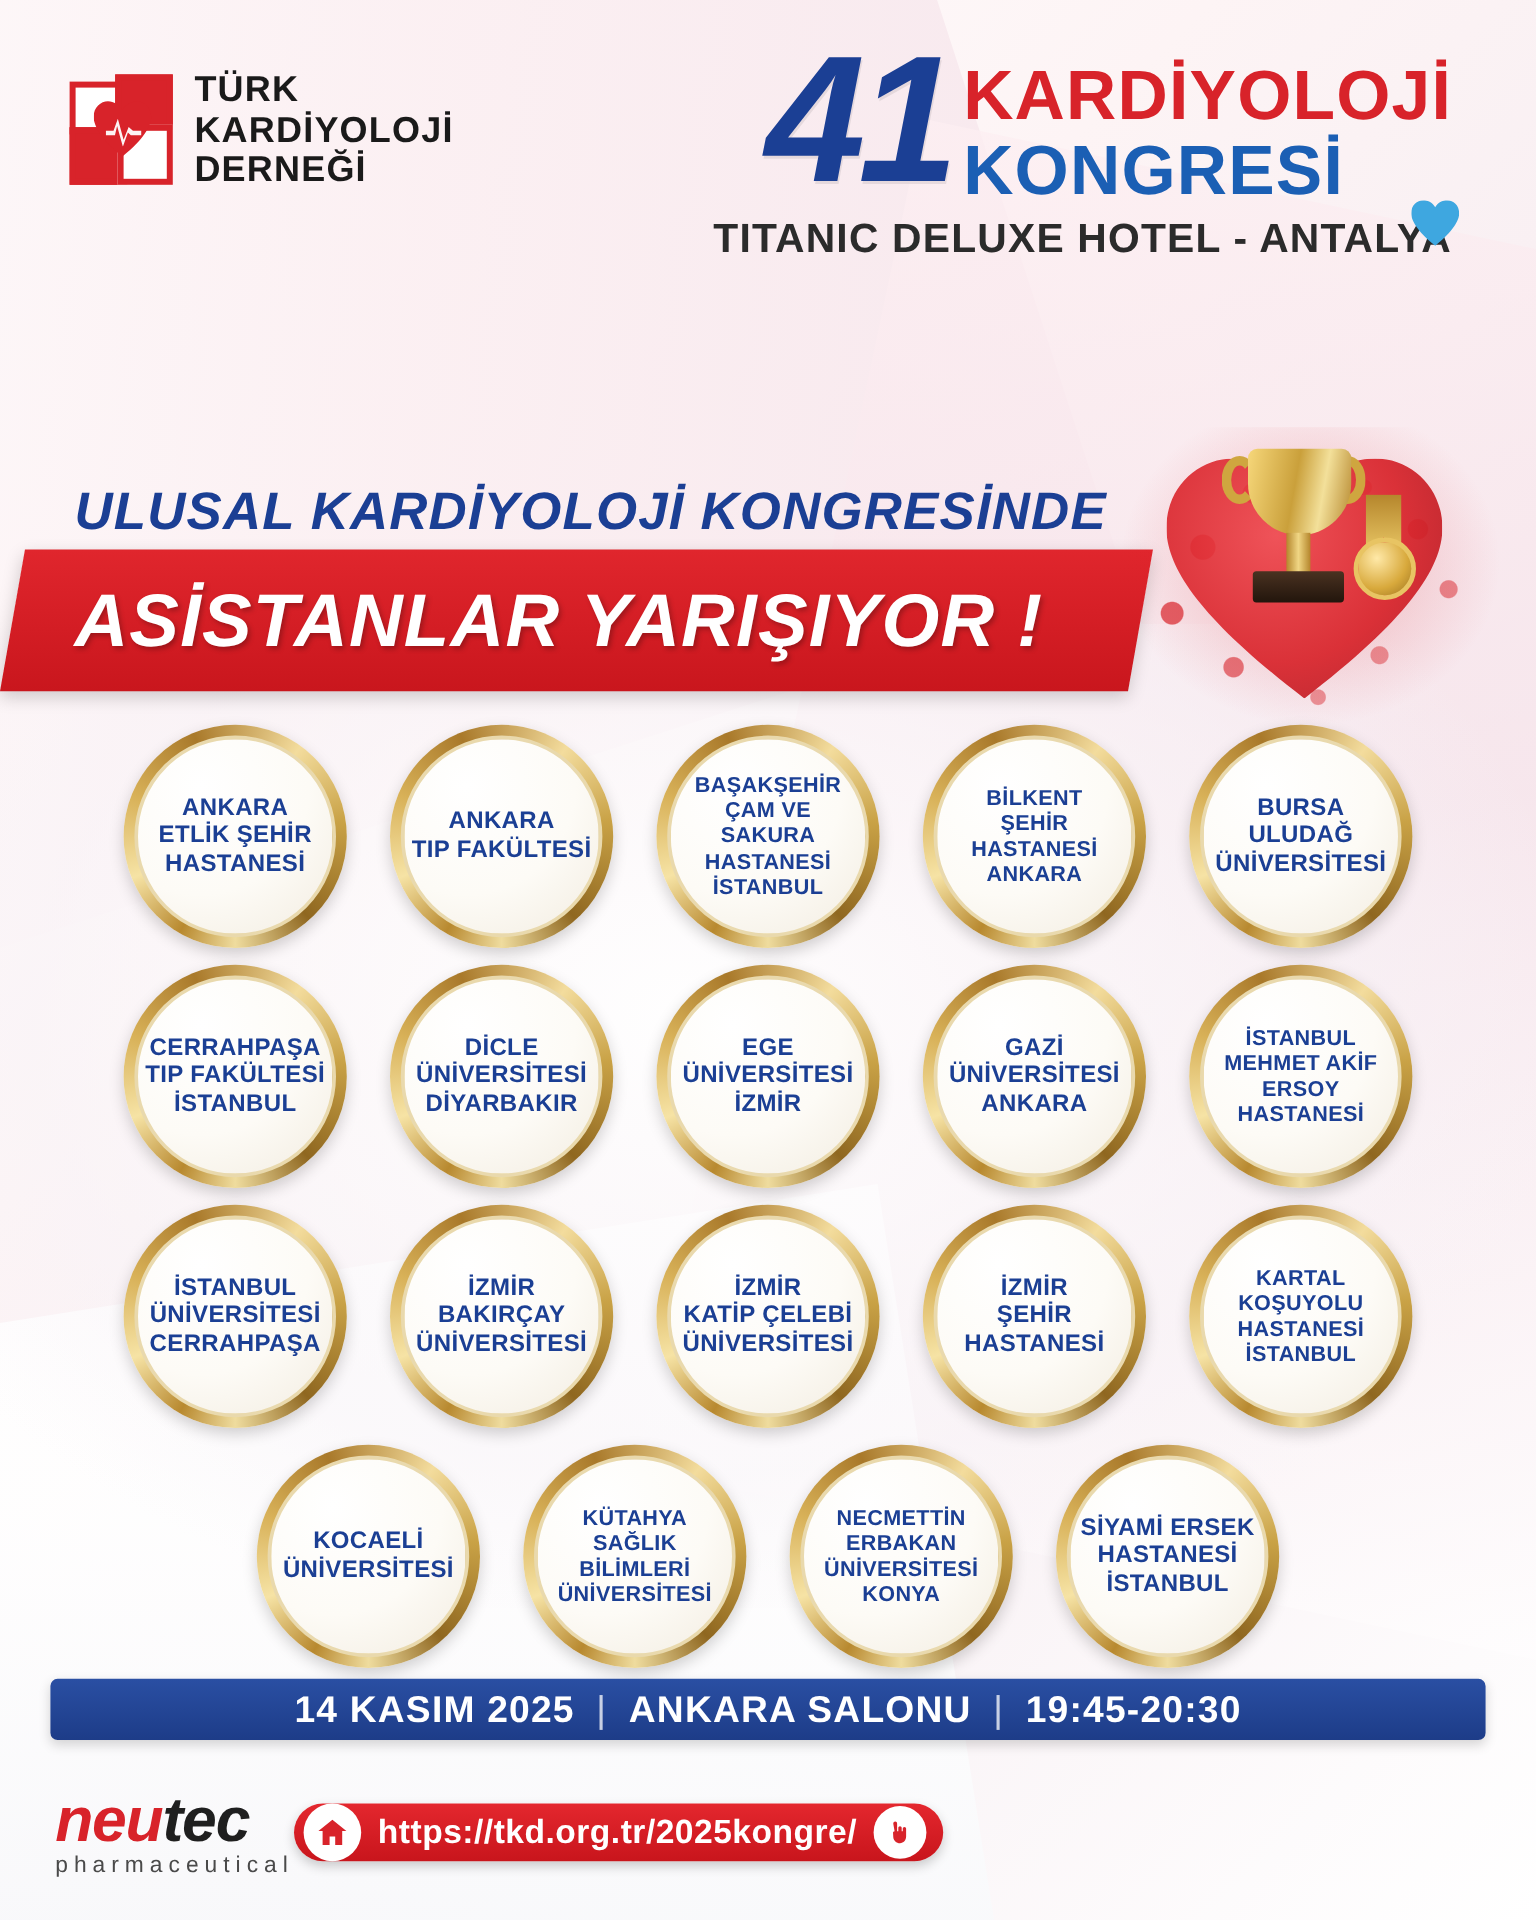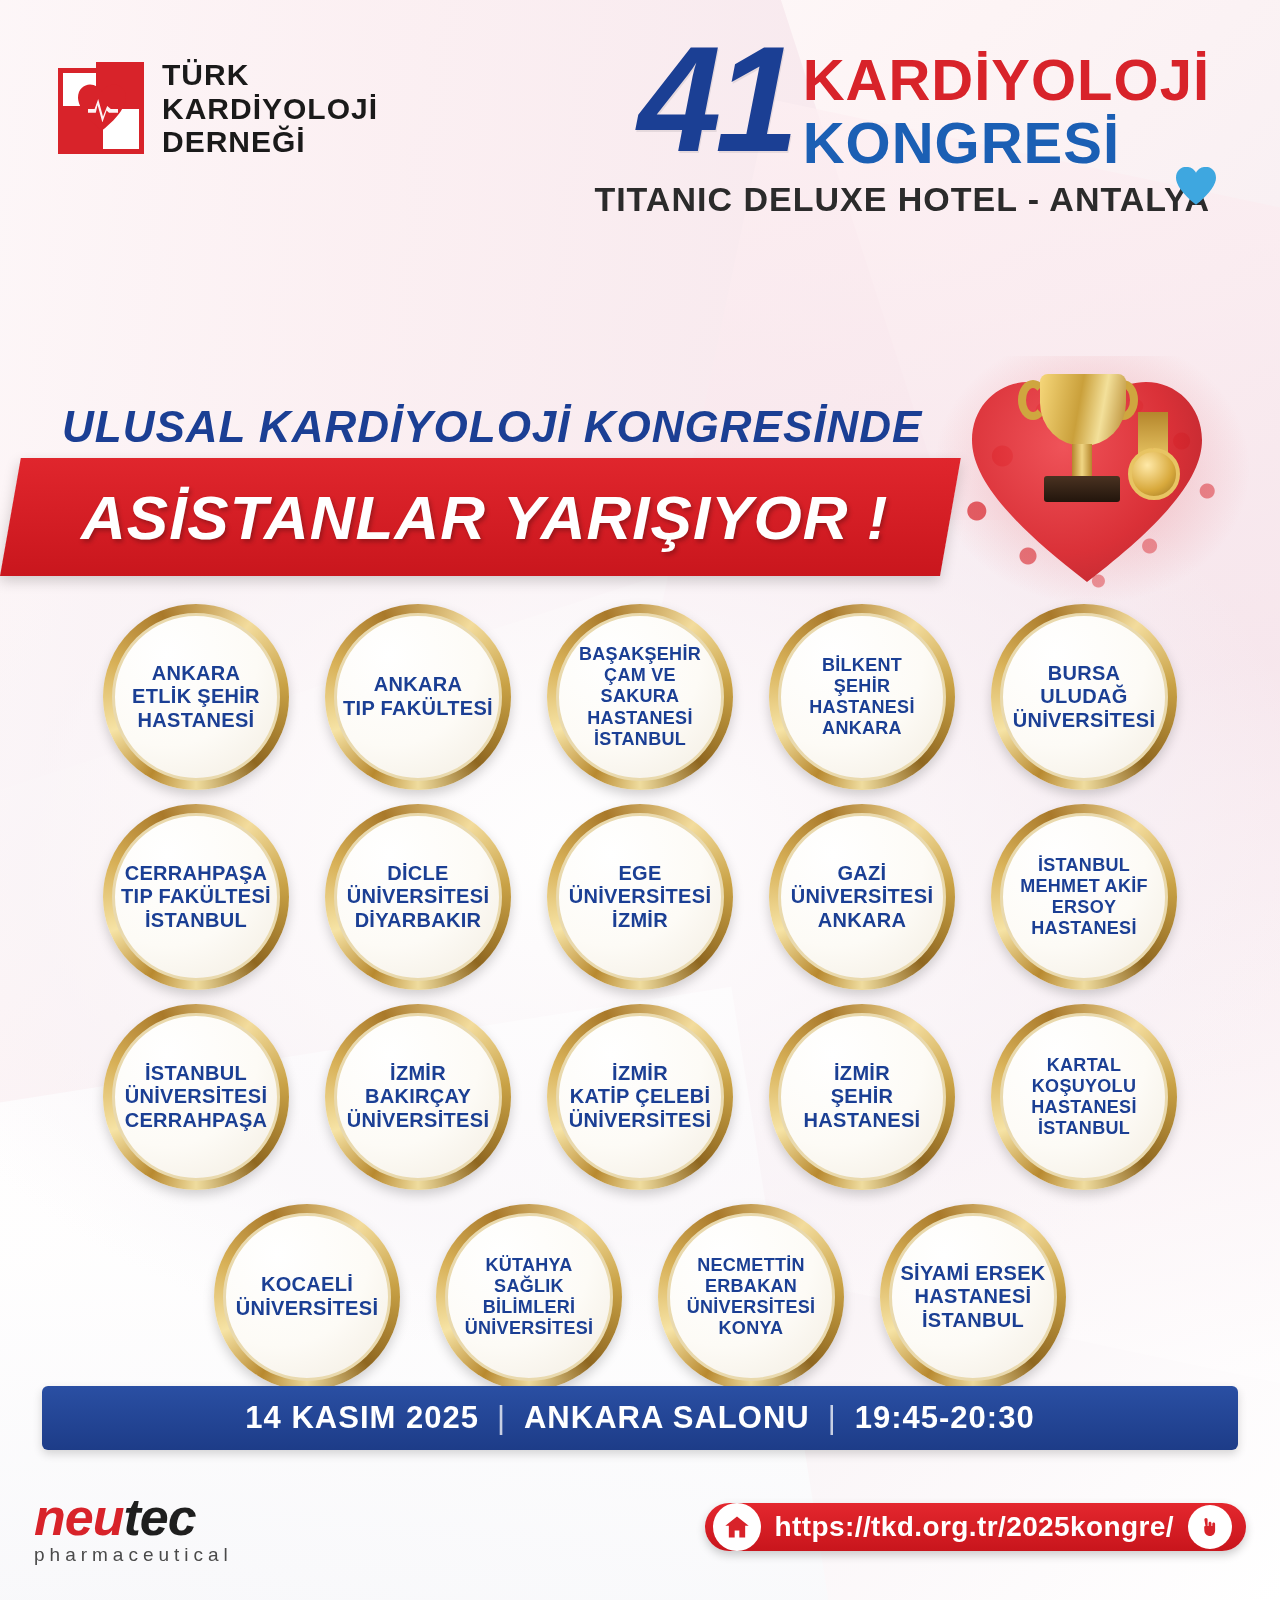--- a/index.html
+++ b/index.html
@@ -171,21 +171,20 @@
     transform: skewX(-10deg);
     transform-origin: left bottom;
     box-shadow: 0 5px 14px rgba(0,0,0,.18);
   }
   .redband-inner {
     position: absolute;
     left: 0; top: 92px;
     width: 940px; height: 118px;
     display: flex;
     align-items: center;
-    padding-left: 19px;
   }
   .redband-text {
     margin-left: 62px;
     color: #ffffff;
     font-size: 62px;
     font-weight: 800;
     font-style: italic;
     letter-spacing: 1px;
     text-shadow: 2px 3px 4px rgba(0,0,0,.25);
   }
@@ -312,43 +311,42 @@
     padding: 0 16px;
     white-space: pre-line;
   }
   .badge.small .badge-label { font-size: 18px; }
 
   
   .infobar {
     position: absolute;
     left: 42px; right: 42px;
     bottom: 150px;
-    height: 64px;
+    height: 51px;
     background: linear-gradient(180deg, #2a4fa3 0%, #1d3c88 100%);
     border-radius: 6px;
     display: flex;
     align-items: center;
     justify-content: center;
     gap: 18px;
     color: #ffffff;
     font-size: 31px;
     font-weight: 800;
     letter-spacing: 1px;
     box-shadow: 0 4px 10px rgba(0,0,0,.16);
   }
   .infobar .sep { opacity: .75; font-weight: 400; }
 
   .footer {
     position: absolute;
-    left: 0; right: 0; bottom: 18px;
+    left: 0; right: 12px; bottom: 18px;
     height: 110px;
     display: flex;
     align-items: center;
-    justify-content: space-between;
-    padding: 0 34px;
+    padding: 0 46px;
   }
   .neutec { line-height: 1; }
   .neutec .n-main {
     font-size: 52px;
     font-weight: 800;
     font-style: italic;
     letter-spacing: -1px;
   }
   .neutec .n-neu { color: #d8232a; }
   .neutec .n-tec { color: #1f1f1f; }

